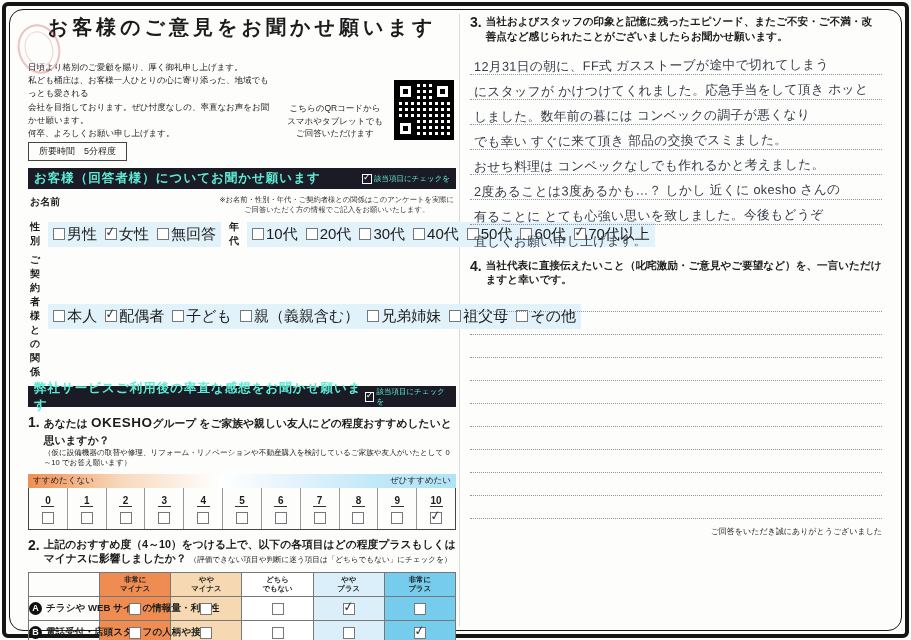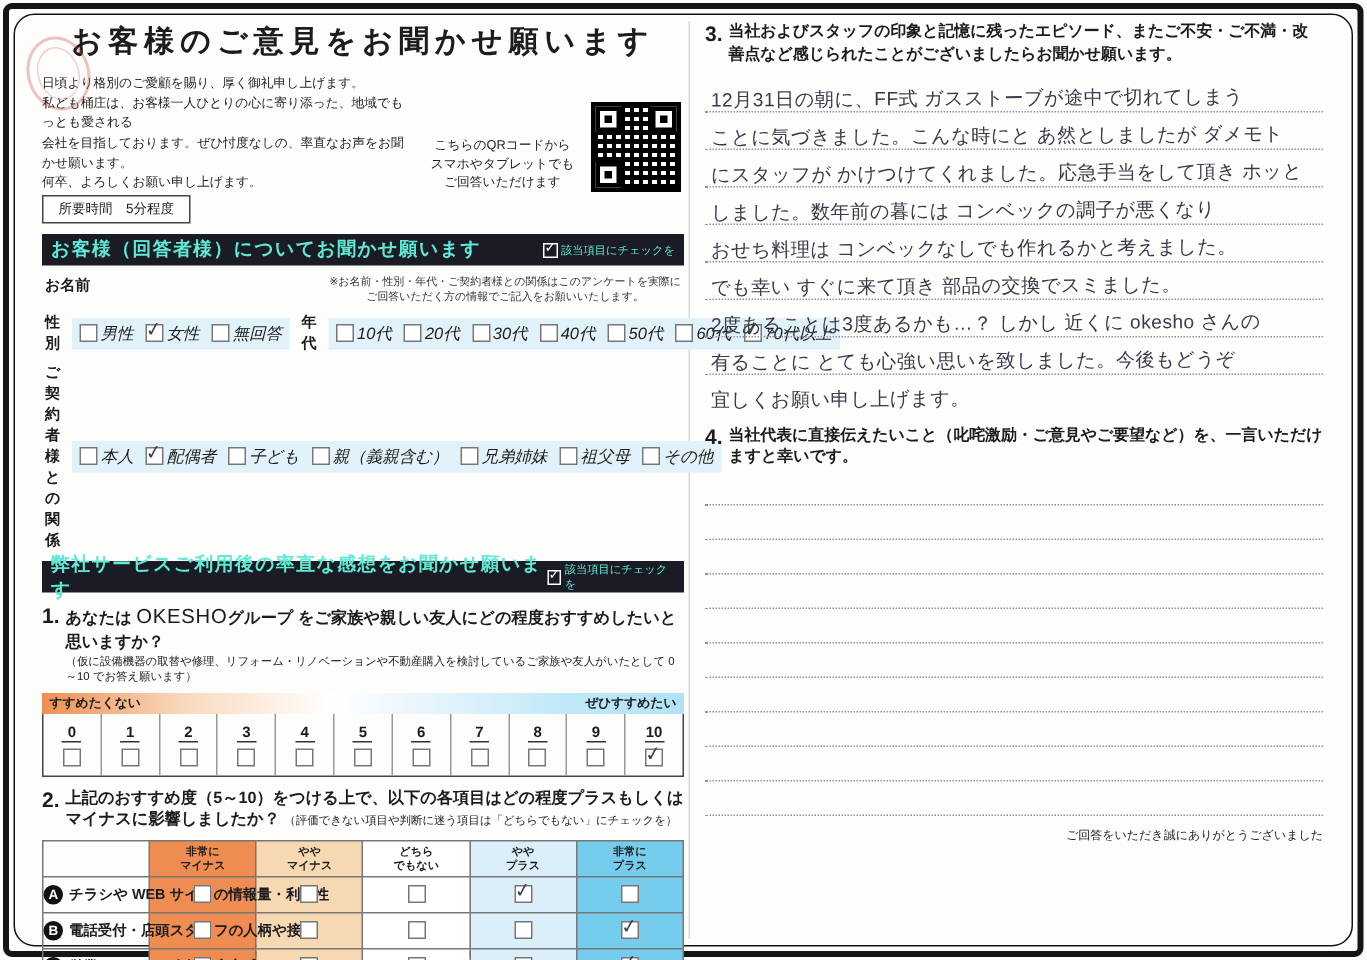--- a/index.html
+++ b/index.html
@@ -7,21 +7,21 @@
         font-family:"Liberation Sans","DejaVu Sans",sans-serif;color:#1c1c1c;}
   
   .frame-outer{position:absolute;inset:2px;border:4px solid #151515;border-radius:6px;pointer-events:none;}
   .frame-inner{position:absolute;inset:9px;border:1.5px solid #151515;border-radius:14px;pointer-events:none;}
   .divider{position:absolute;left:459px;top:14px;bottom:14px;width:1px;background:#d9d9d9;}
 
   .col-left{position:absolute;left:28px;top:10px;width:428px;}
   .col-right{position:absolute;left:470px;top:14px;width:412px;}
 
   
-  .title{font-size:20px;font-weight:bold;letter-spacing:4px;text-align:center;margin:4px 0 8px 0;}
+  .title{font-size:20px;font-weight:bold;letter-spacing:4px;text-align:center;margin:4px 0 20px 0;}
   .stamp{position:absolute;left:-10px;top:14px;width:38px;height:46px;border:2px solid rgba(205,80,80,.45);
          border-radius:50%;transform:rotate(-18deg);opacity:.75;}
   .stamp::after{content:"";position:absolute;inset:5px;border:1px solid rgba(205,80,80,.35);border-radius:50%;}
   .intro-row{display:flex;align-items:flex-end;gap:8px;}
   .intro{font-size:8.5px;line-height:1.55;width:248px;color:#222;}
   .qr-cap{font-size:8.5px;line-height:1.5;text-align:center;margin-top:10px;width:102px;color:#222;}
   .qr{width:56px;height:56px;border:2px solid #000;position:relative;flex:none;margin-top:2px;
       background:repeating-linear-gradient(0deg,#000 0 3px,transparent 3px 6px),
                  repeating-linear-gradient(90deg,#000 0 3px,#fff 3px 6px);}
   .qr span{position:absolute;width:11px;height:11px;border:3px solid #000;
@@ -36,37 +36,37 @@
   .bar .n{font-size:7.5px;display:flex;align-items:center;gap:2px;}
   .bar-cb{display:inline-block;width:8px;height:8px;border:1.5px solid #fff;position:relative;}
   .bar-cb::after{content:"✓";position:absolute;left:0;top:-3px;font-size:9px;color:#fff;}
 
   
   .name-row{display:flex;justify-content:space-between;align-items:flex-start;margin:6px 2px 2px 2px;}
   .flabel{font-size:10px;font-weight:bold;}
   .name-note{font-size:7.3px;color:#333;line-height:1.4;text-align:left;}
   .opt-row{display:flex;align-items:center;gap:8px;margin:5px 2px 0 2px;}
   .opt-group{background:#e2f2fa;padding:3px 5px;display:flex;align-items:center;gap:8px;}
-  .opt{display:flex;align-items:center;gap:2px;font-size:11px;white-space:nowrap;font-style:italic;}
+  .opt{display:flex;align-items:center;gap:2px;font-size:15px;white-space:nowrap;}
   .cb{display:inline-block;width:10px;height:10px;border:1px solid #777;background:#fff;
       position:relative;vertical-align:middle;flex:none;}
   .cb.checked::after{content:"✓";position:absolute;left:-1px;top:-5px;font-size:13px;color:#3a3f49;
       font-weight:bold;transform:rotate(-8deg);}
 
   
   .q{display:flex;gap:4px;margin-top:7px;}
   .qnum{font-size:14px;font-weight:bold;flex:none;}
   .qtext{font-size:10.8px;font-weight:bold;line-height:1.35;}
-  .brand{font-size:13.5px;font-weight:400;letter-spacing:.5px;}
+  .brand{font-size:13.5px;font-weight:700;letter-spacing:.5px;}
   .qnote{font-size:7.6px;font-weight:normal;color:#222;display:block;margin-top:1px;}
   .inote{font-size:7.6px;font-weight:normal;color:#222;}
 
   
   .nps-grad{height:14px;margin-top:5px;display:flex;align-items:center;justify-content:space-between;
-    padding:0 5px;font-size:8.5px;font-weight:bold;
+    padding:0 5px;font-size:8.5px;font-weight:normal;
     background:linear-gradient(90deg,#ef8f53 0%,#f8d9bd 22%,#ffffff 45%,#e4f3fb 62%,#bfe8f8 82%,#b2e2f6 100%);}
   .nps-cells{display:flex;border:1.2px solid #444;border-top:none;}
   .nps-cell{flex:1;text-align:center;border-left:1px solid #999;padding:2px 0 3px 0;}
   .nps-cell:first-child{border-left:none;}
   .nps-num{display:inline-block;border-bottom:1px solid #333;min-width:13px;font-size:10px;font-weight:bold;}
   .nps-cell .cb{margin-top:2px;}
 
   
   table.matrix{border-collapse:collapse;width:100%;table-layout:fixed;margin-top:6px;}
   table.matrix td{border:1px solid #777;height:23px;padding:0;}
@@ -254,21 +254,21 @@
       <div class="nps-cell"><span class="nps-num">6</span><br><span class="cb"></span></div>
       <div class="nps-cell"><span class="nps-num">7</span><br><span class="cb"></span></div>
       <div class="nps-cell"><span class="nps-num">8</span><br><span class="cb"></span></div>
       <div class="nps-cell"><span class="nps-num">9</span><br><span class="cb"></span></div>
       <div class="nps-cell"><span class="nps-num">10</span><br><span class="cb checked"></span></div>
     </div>
 
     <div class="q">
       <span class="qnum">2.</span>
       <span class="qtext">
-        <span>上記のおすすめ度（5～10）をつける上で、以下の各項目はどの程度プラスもしくはマイナスに影響しましたか？</span>
+        <span>上記のおすすめ度（4～10）をつける上で、以下の各項目はどの程度プラスもしくはマイナスに影響しましたか？</span>
         <span class="inote">（評価できない項目や判断に迷う項目は「どちらでもない」にチェックを）</span>
       </span>
     </div>
 
     <table class="matrix">
       <tbody>
           <tr>
         <td class="corner"></td>
         <td class="head c1">非常に
 マイナス</td>
@@ -371,33 +371,30 @@
     <div class="q" style="margin-top:0">
       <span class="qnum">3.</span>
       <span class="q3text">当社およびスタッフの印象と記憶に残ったエピソード、またご不安・ご不満・改善点など感じられたことがございましたらお聞かせ願います。</span>
     </div>
 
     <div class="hw-area">
       <div class="hwline">
           <span class="hw">12月31日の朝に、FF式 ガスストーブが途中で切れてしまう</span>
         </div>
       <div class="hwline">
-          <span class="hw">ことに気づきました。こんな時にと あ然としましたが ダメモト</span>
-        </div>
-      <div class="hwline">
           <span class="hw">にスタッフが かけつけてくれました。応急手当をして頂き ホッと</span>
         </div>
       <div class="hwline">
           <span class="hw">しました。数年前の暮には コンベックの調子が悪くなり</span>
         </div>
       <div class="hwline">
+          <span class="hw">でも幸い すぐに来て頂き 部品の交換でスミました。</span>
+        </div>
+      <div class="hwline">
           <span class="hw">おせち料理は コンベックなしでも作れるかと考えました。</span>
-        </div>
-      <div class="hwline">
-          <span class="hw">でも幸い すぐに来て頂き 部品の交換でスミました。</span>
         </div>
       <div class="hwline">
           <span class="hw">2度あることは3度あるかも…？ しかし 近くに okesho さんの</span>
         </div>
       <div class="hwline">
           <span class="hw">有ることに とても心強い思いを致しました。今後もどうぞ</span>
         </div>
       <div class="hwline" style="border-bottom:none">
           <span class="hw">宜しくお願い申し上げます。</span>
         </div>

